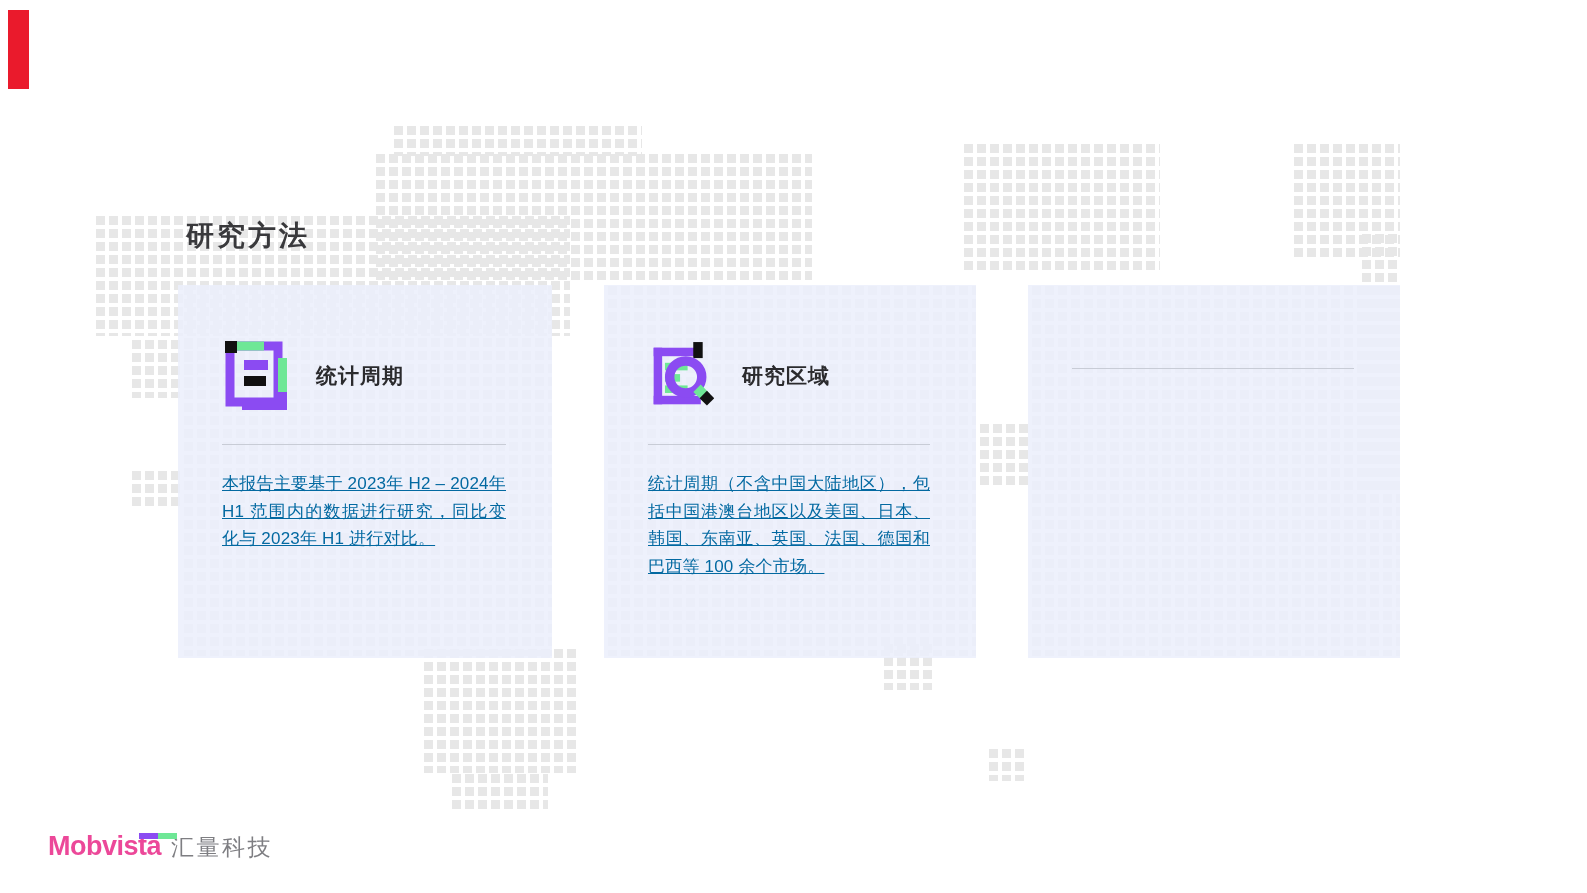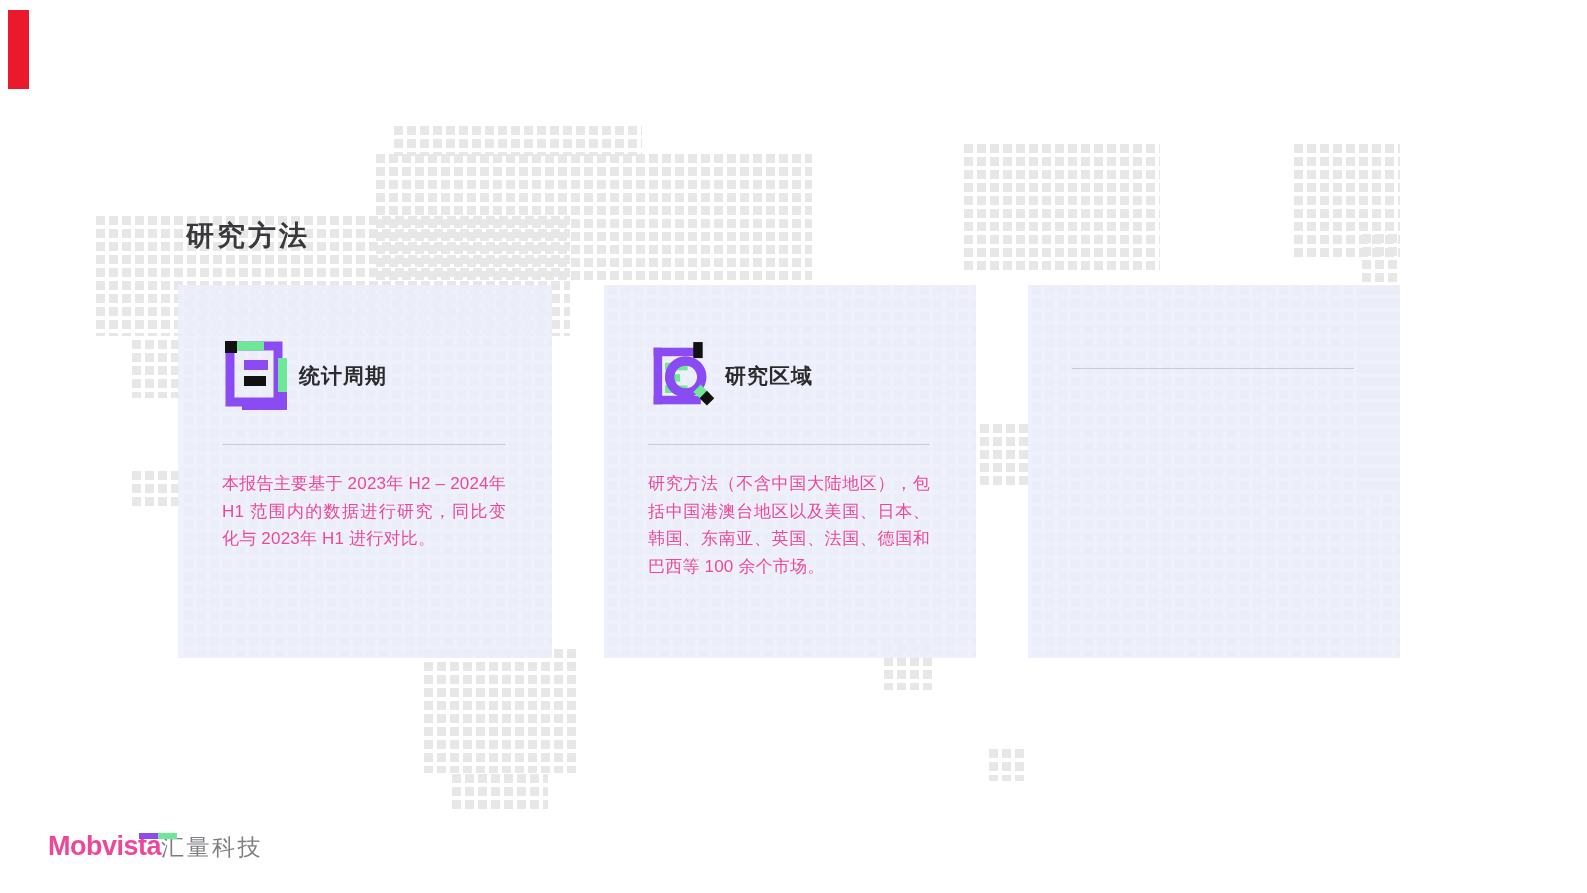--- a/index.html
+++ b/index.html
@@ -28,36 +28,36 @@
   
   .card{
     position:absolute;top:285px;width:372px;height:373px;z-index:2;
     background:rgba(235,238,251,0.85);
     box-sizing:border-box;
     padding:53px 46px 0 44px;
   }
   .card1{left:178px;width:374px;}
   .card2{left:604px;}
   .card3{left:1028px;}
-  .card-head{display:flex;align-items:center;gap:11px;height:76px;}
+  .card-head{display:flex;align-items:center;gap:28px;height:76px;}
   .card-icon{width:66px;height:76px;flex:0 0 auto;}
   .card-title{font-size:21px;font-weight:700;letter-spacing:1px;color:#2b2b2e;}
   .card-divider{margin-top:30px;border:none;border-top:1px solid #c8ccd6;height:0;}
   .card-body{
     margin-top:25px;
-    font-size:17px;line-height:27.5px;color:#ec4899;
-    text-align:justify;letter-spacing:0.2px;
+    font-size:17px;line-height:27.5px;color:#0369a1;
+    text-align:justify;letter-spacing:0.2px;text-decoration:underline;
   }
   
   .footer-logo{position:absolute;left:48px;top:831px;z-index:2;display:flex;align-items:baseline;}
   .logo-en{position:relative;font-size:27px;font-weight:800;color:#ec4899;letter-spacing:-0.5px;}
   .logo-bar{position:absolute;left:91px;top:2px;width:38px;height:6px;display:flex;}
   .logo-bar .seg-purple{width:19px;height:6px;background:#8b4bf2;}
   .logo-bar .seg-green{width:19px;height:6px;background:#6ee796;}
-  .logo-cn{font-size:23px;font-weight:500;color:#7e7e82;letter-spacing:2.5px;margin-left:0;}
+  .logo-cn{font-size:23px;font-weight:500;color:#7e7e82;letter-spacing:2.5px;margin-left:10px;}
 </style>
 </head>
 <body>
 
 <div>
   <div class="dots" style="left:92px;  top:212px; width:478px; height:124px;"></div>
   <div class="dots" style="left:128px; top:336px; width:70px;  height:62px;"></div>
   <div class="dots" style="left:128px; top:467px; width:52px;  height:40px;"></div>
   <div class="dots" style="left:390px; top:122px; width:252px; height:34px;"></div>
   <div class="dots" style="left:372px; top:150px; width:440px; height:130px;"></div>
@@ -107,21 +107,21 @@
       <rect x="18" y="24" width="24" height="8" fill="#6ee796"></rect>
       <rect x="18" y="36" width="16" height="8" fill="#6ee796"></rect>
       <rect x="18" y="48" width="24" height="8" fill="#6ee796"></rect>
       <circle cx="40" cy="39" r="17" fill="none" stroke="#8b4bf2" stroke-width="10"></circle>
       <line x1="52" y1="51" x2="62" y2="61" stroke="#6ee796" stroke-width="11"></line>
       <rect x="57" y="56" width="11" height="11" fill="#111111" transform="rotate(45 62.5 61.5)"></rect>
     </svg>
     <div class="card-title">研究区域</div>
   </div>
   <hr class="card-divider">
-  <p class="card-body">研究方法（不含中国大陆地区），包括中国港澳台地区以及美国、日本、韩国、东南亚、英国、法国、德国和巴西等 100 余个市场。</p>
+  <p class="card-body">统计周期（不含中国大陆地区），包括中国港澳台地区以及美国、日本、韩国、东南亚、英国、法国、德国和巴西等 100 余个市场。</p>
 </section>
 
 <section class="card card3">
   <hr class="card-divider">
 </section>
 
 <div class="footer-logo">
   <span class="logo-en">
     <span>Mobvista</span>
     <span class="logo-bar">

